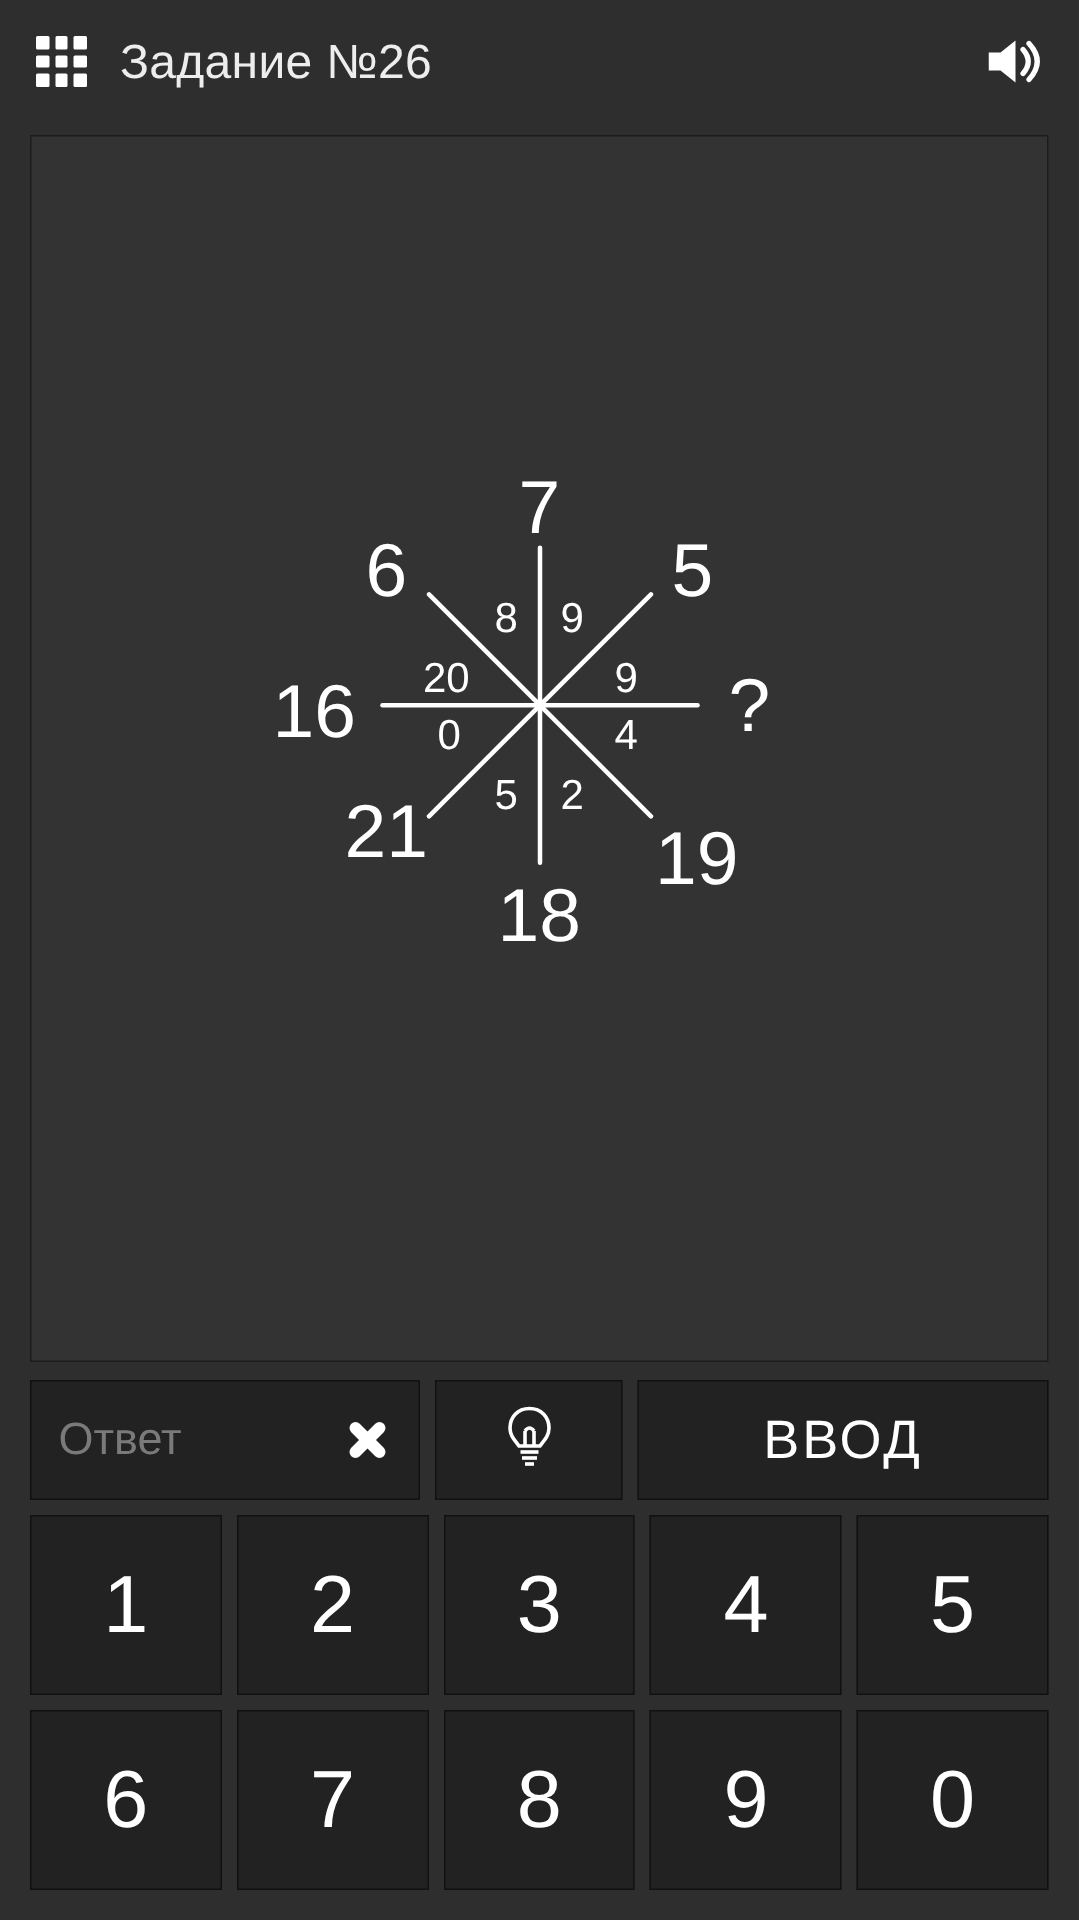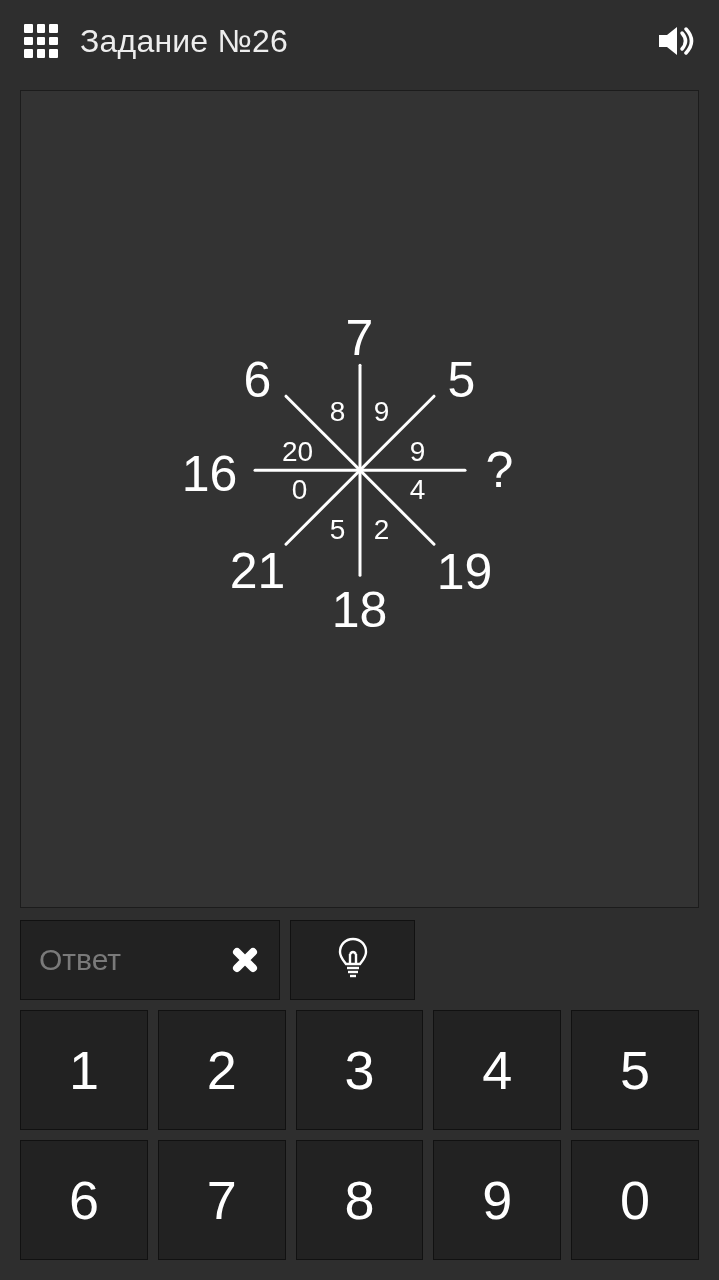--- a/index.html
+++ b/index.html
@@ -138,21 +138,21 @@
         <line x1="106" y1="106" x2="254" y2="254"></line>
         <line x1="254" y1="106" x2="106" y2="254"></line>
       </g>
     </svg>
 
     <div class="num outer" style="left:180px; top:48px">7</div>
     <div class="num outer" style="left:282px; top:90px">5</div>
     <div class="num outer" style="left:320px; top:180px">?</div>
     <div class="num outer" style="left:285px; top:282px">19</div>
     <div class="num outer" style="left:180px; top:320px">18</div>
-    <div class="num outer" style="left:78px;  top:281px">21</div>
+    <div class="num outer" style="left:78px;  top:264px">21</div>
     <div class="num outer" style="left:30px;  top:184px">16</div>
     <div class="num outer" style="left:78px;  top:90px">6</div>
 
     <div class="num inner" style="left:158px; top:122px">8</div>
     <div class="num inner" style="left:202px; top:122px">9</div>
     <div class="num inner" style="left:238px; top:162px">9</div>
     <div class="num inner" style="left:238px; top:200px">4</div>
     <div class="num inner" style="left:202px; top:240px">2</div>
     <div class="num inner" style="left:158px; top:240px">5</div>
     <div class="num inner" style="left:120px; top:200px">0</div>
@@ -176,20 +176,23 @@
         <path d="M17 3 C9 3 4 9 4 16 C4 21 7 24 10 28 L24 28 C27 24 30 21 30 16 C30 9 25 3 17 3 Z"></path>
         <line x1="11" y1="32" x2="23" y2="32"></line>
         <line x1="12" y1="36" x2="22" y2="36"></line>
         <line x1="14" y1="40" x2="20" y2="40"></line>
         <line x1="14" y1="28" x2="14" y2="18"></line>
         <line x1="20" y1="28" x2="20" y2="18"></line>
         <path d="M14 18 Q17 14 20 18"></path>
       </svg>
     </span>
   </div>
+  <div class="enter-box">
+    <span>ВВОД</span>
+  </div>
 </div>
 
 <div class="keypad">
   <div class="key">1</div>
   <div class="key">2</div>
   <div class="key">3</div>
   <div class="key">4</div>
   <div class="key">5</div>
   <div class="key">6</div>
   <div class="key">7</div>

